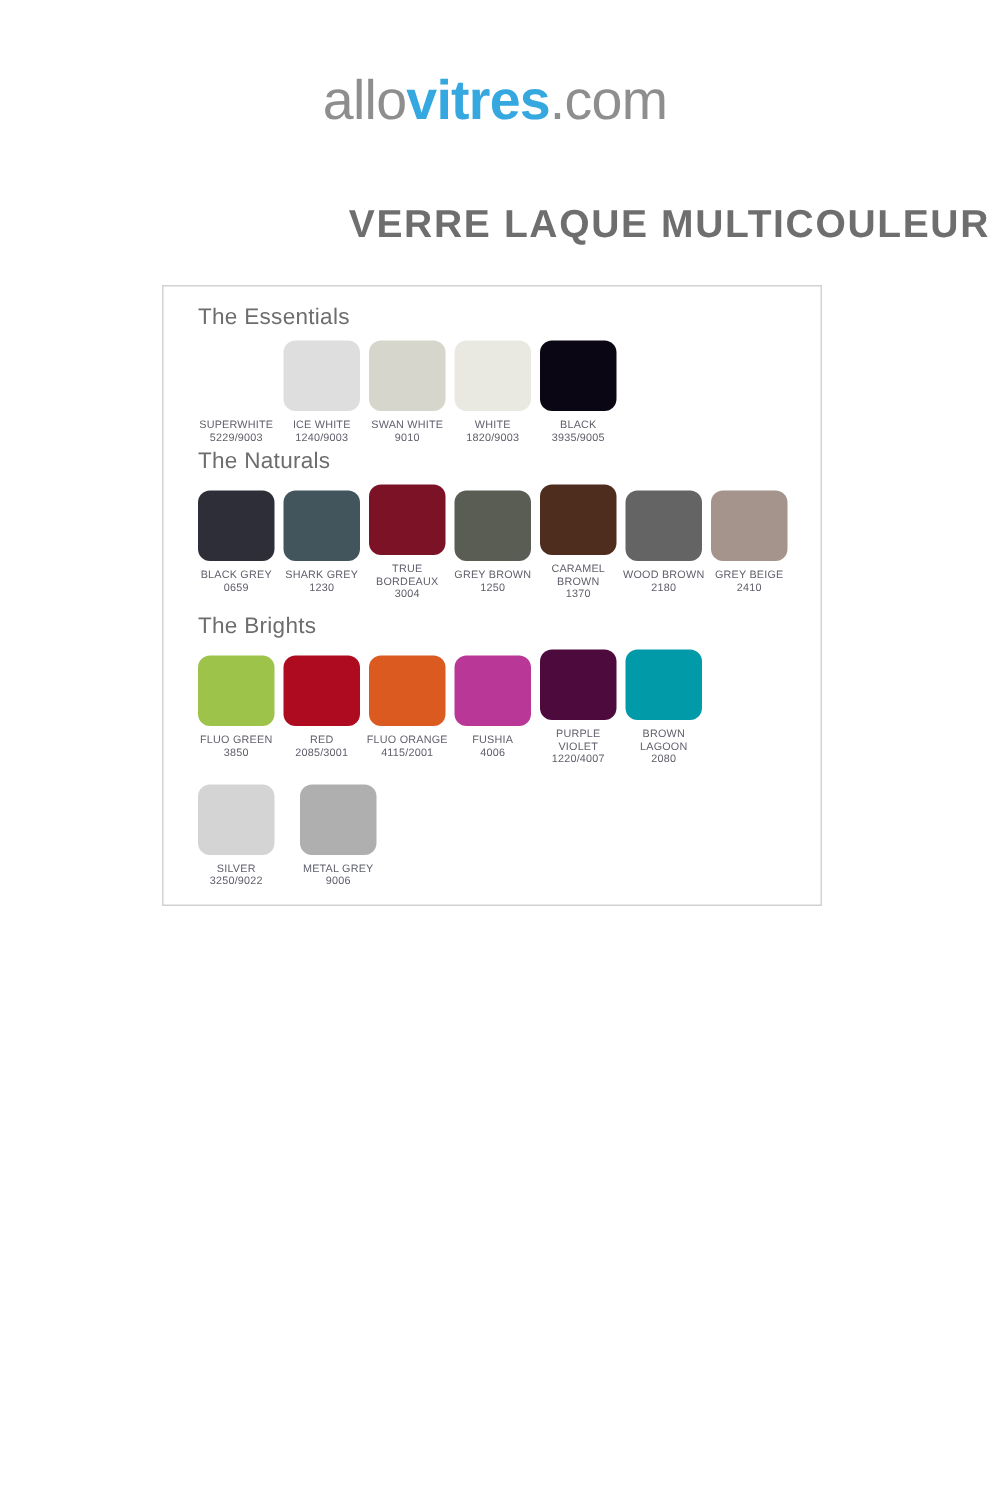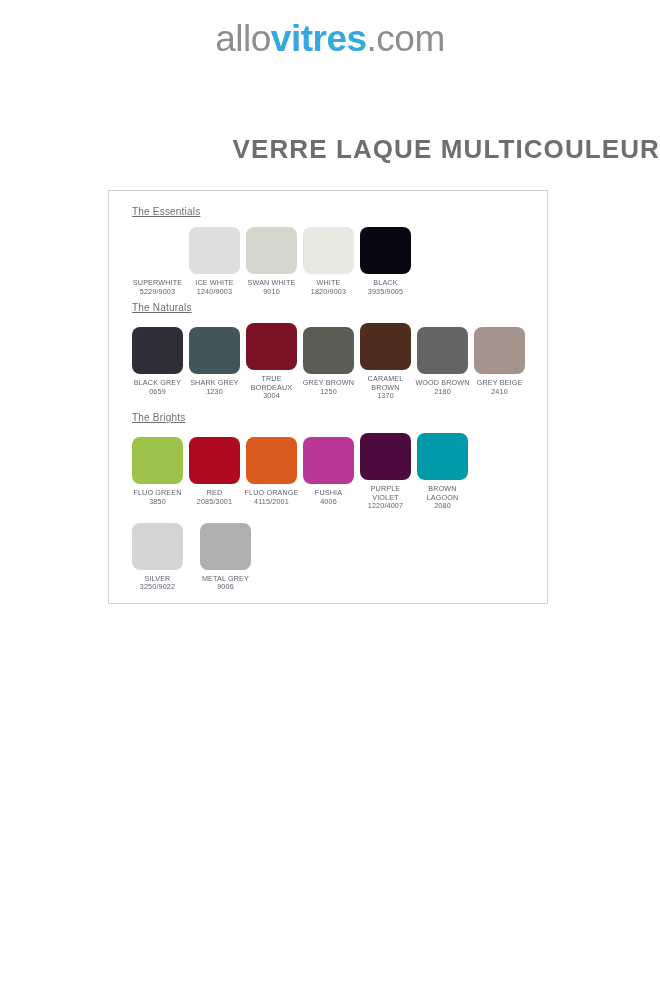--- a/index.html
+++ b/index.html
@@ -12,21 +12,21 @@
     height: 998px;
     position: relative;
     font-family: "Liberation Sans", "DejaVu Sans", sans-serif;
     overflow: hidden;
   }
 
   
   .logo-wrap {
     position: absolute;
     left: 0;
-    top: 20px;
+    top: 48px;
     width: 660px;
     text-align: center;
     white-space: nowrap;
   }
   .logo {
     display: inline-block;
     font-size: 37px;
     font-weight: 400;
     letter-spacing: -0.5px;
     line-height: 1;
@@ -65,27 +65,26 @@
   .section {
     position: absolute;
     left: 0;
     width: 440px;
   }
   .section-essentials { top: 12px; }
   .section-naturals   { top: 108px; }
   .section-brights    { top: 218px; }
 
   .section-heading {
-    font-size: 10px;
+    font-size: 15px;
     font-weight: 400;
     color: #6d6d6d;
     letter-spacing: 0.2px;
     margin: 0 0 6px 23px;
     line-height: 18px;
-    text-decoration: underline;
   }
 
   .swatch-row {
     display: flex;
     margin-left: 20px;
     align-items: center;
   }
   .swatch-row + .swatch-row { margin-top: 12px; gap: 11px; }
 
   .swatch-cell {

